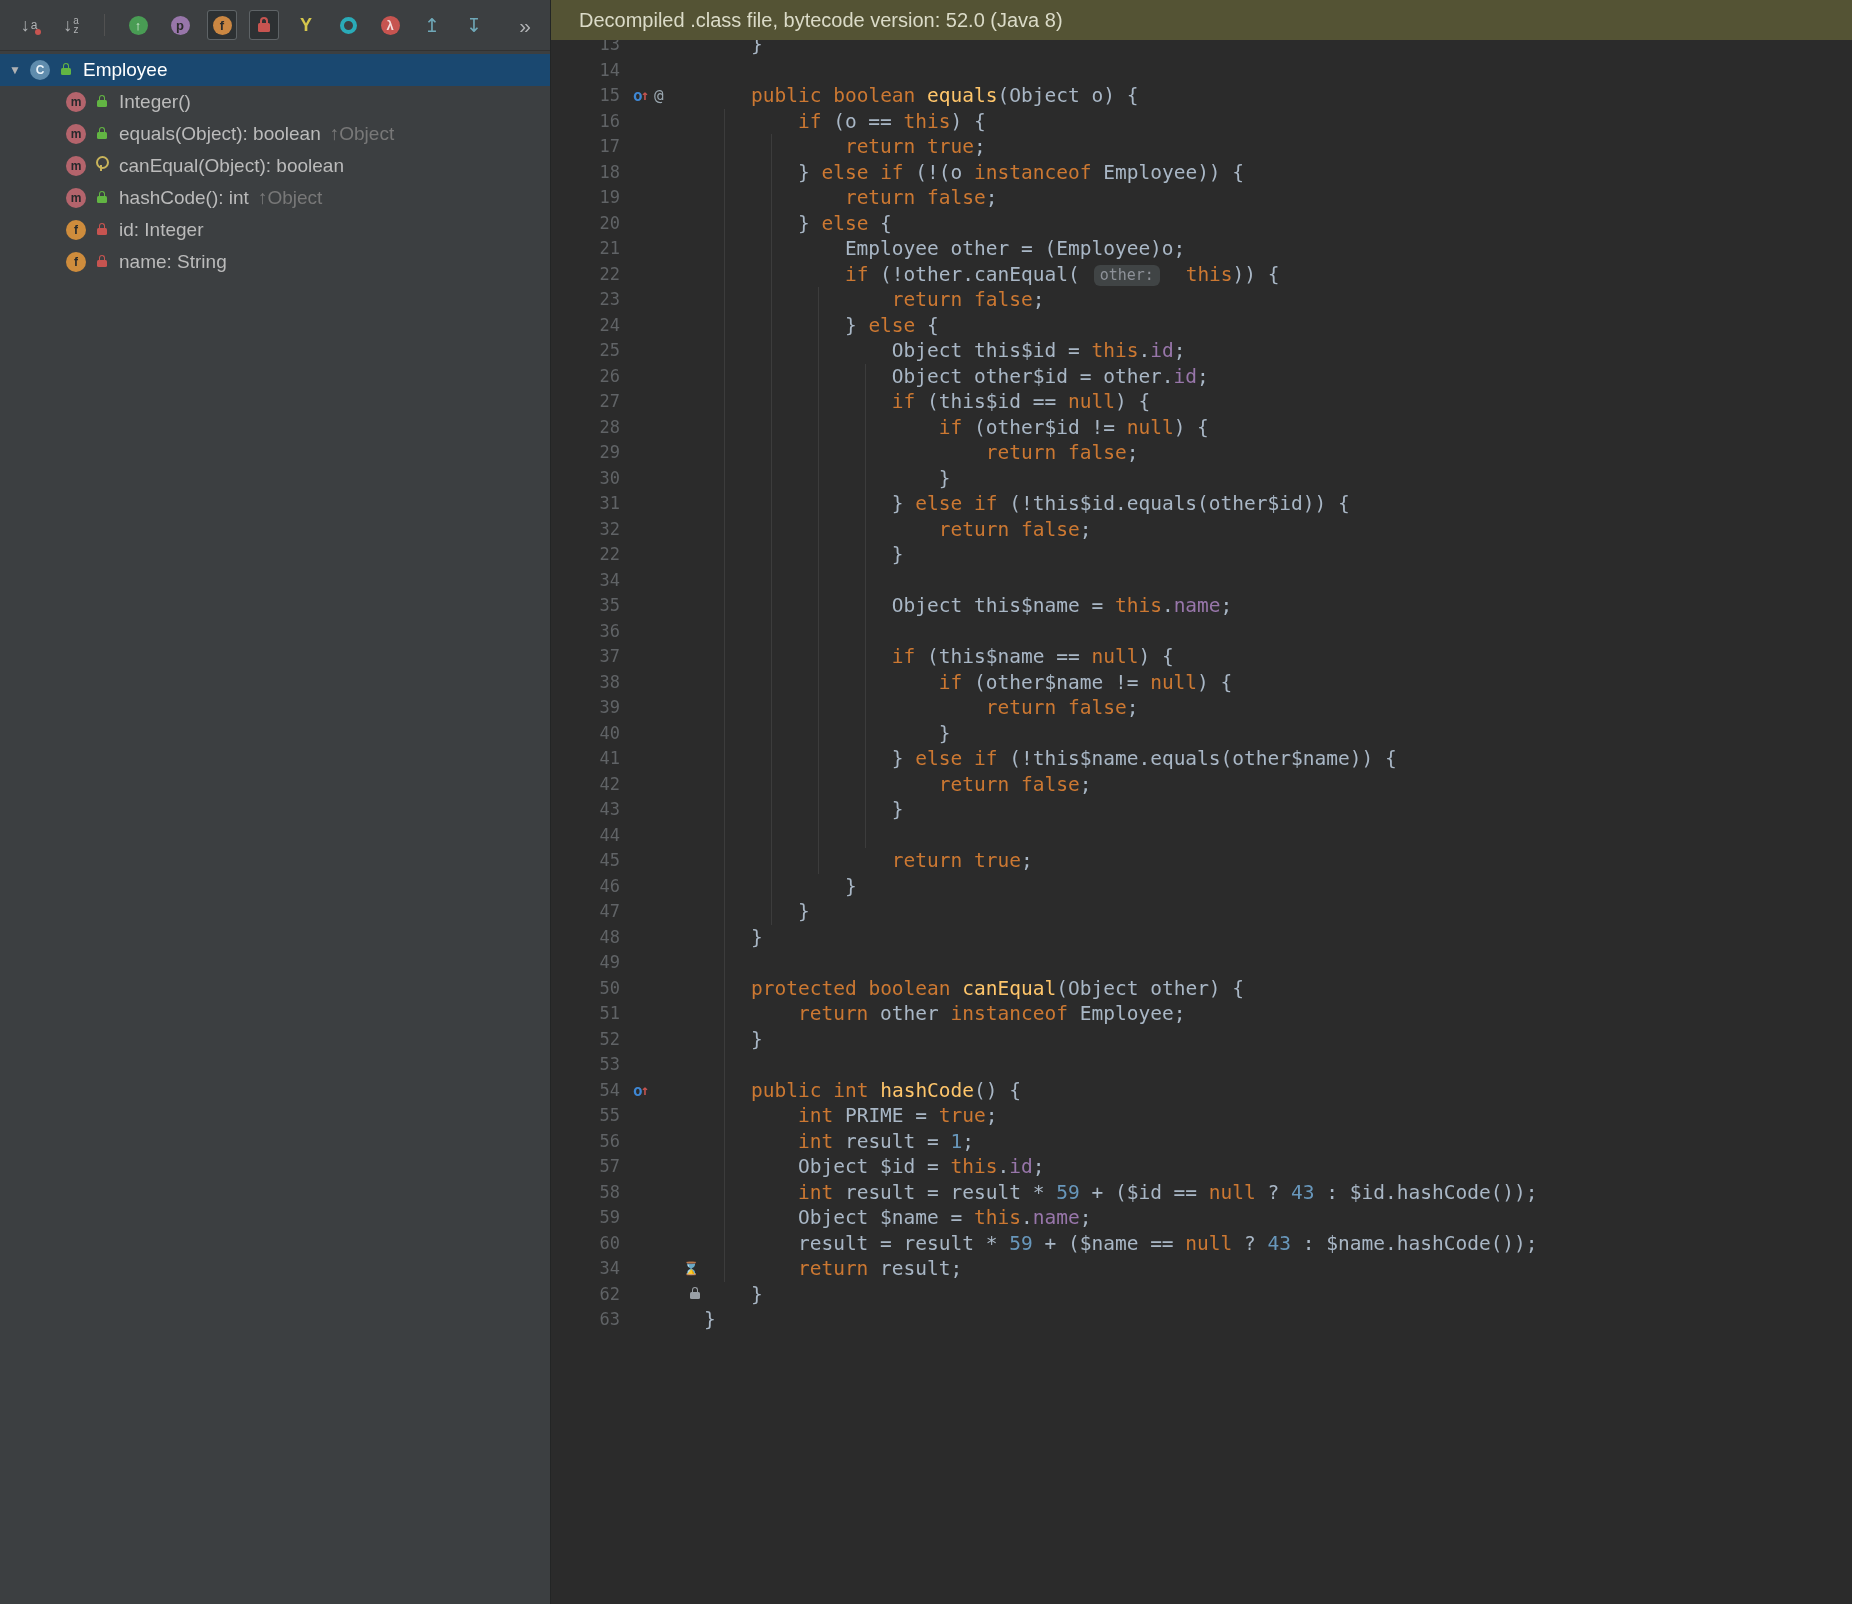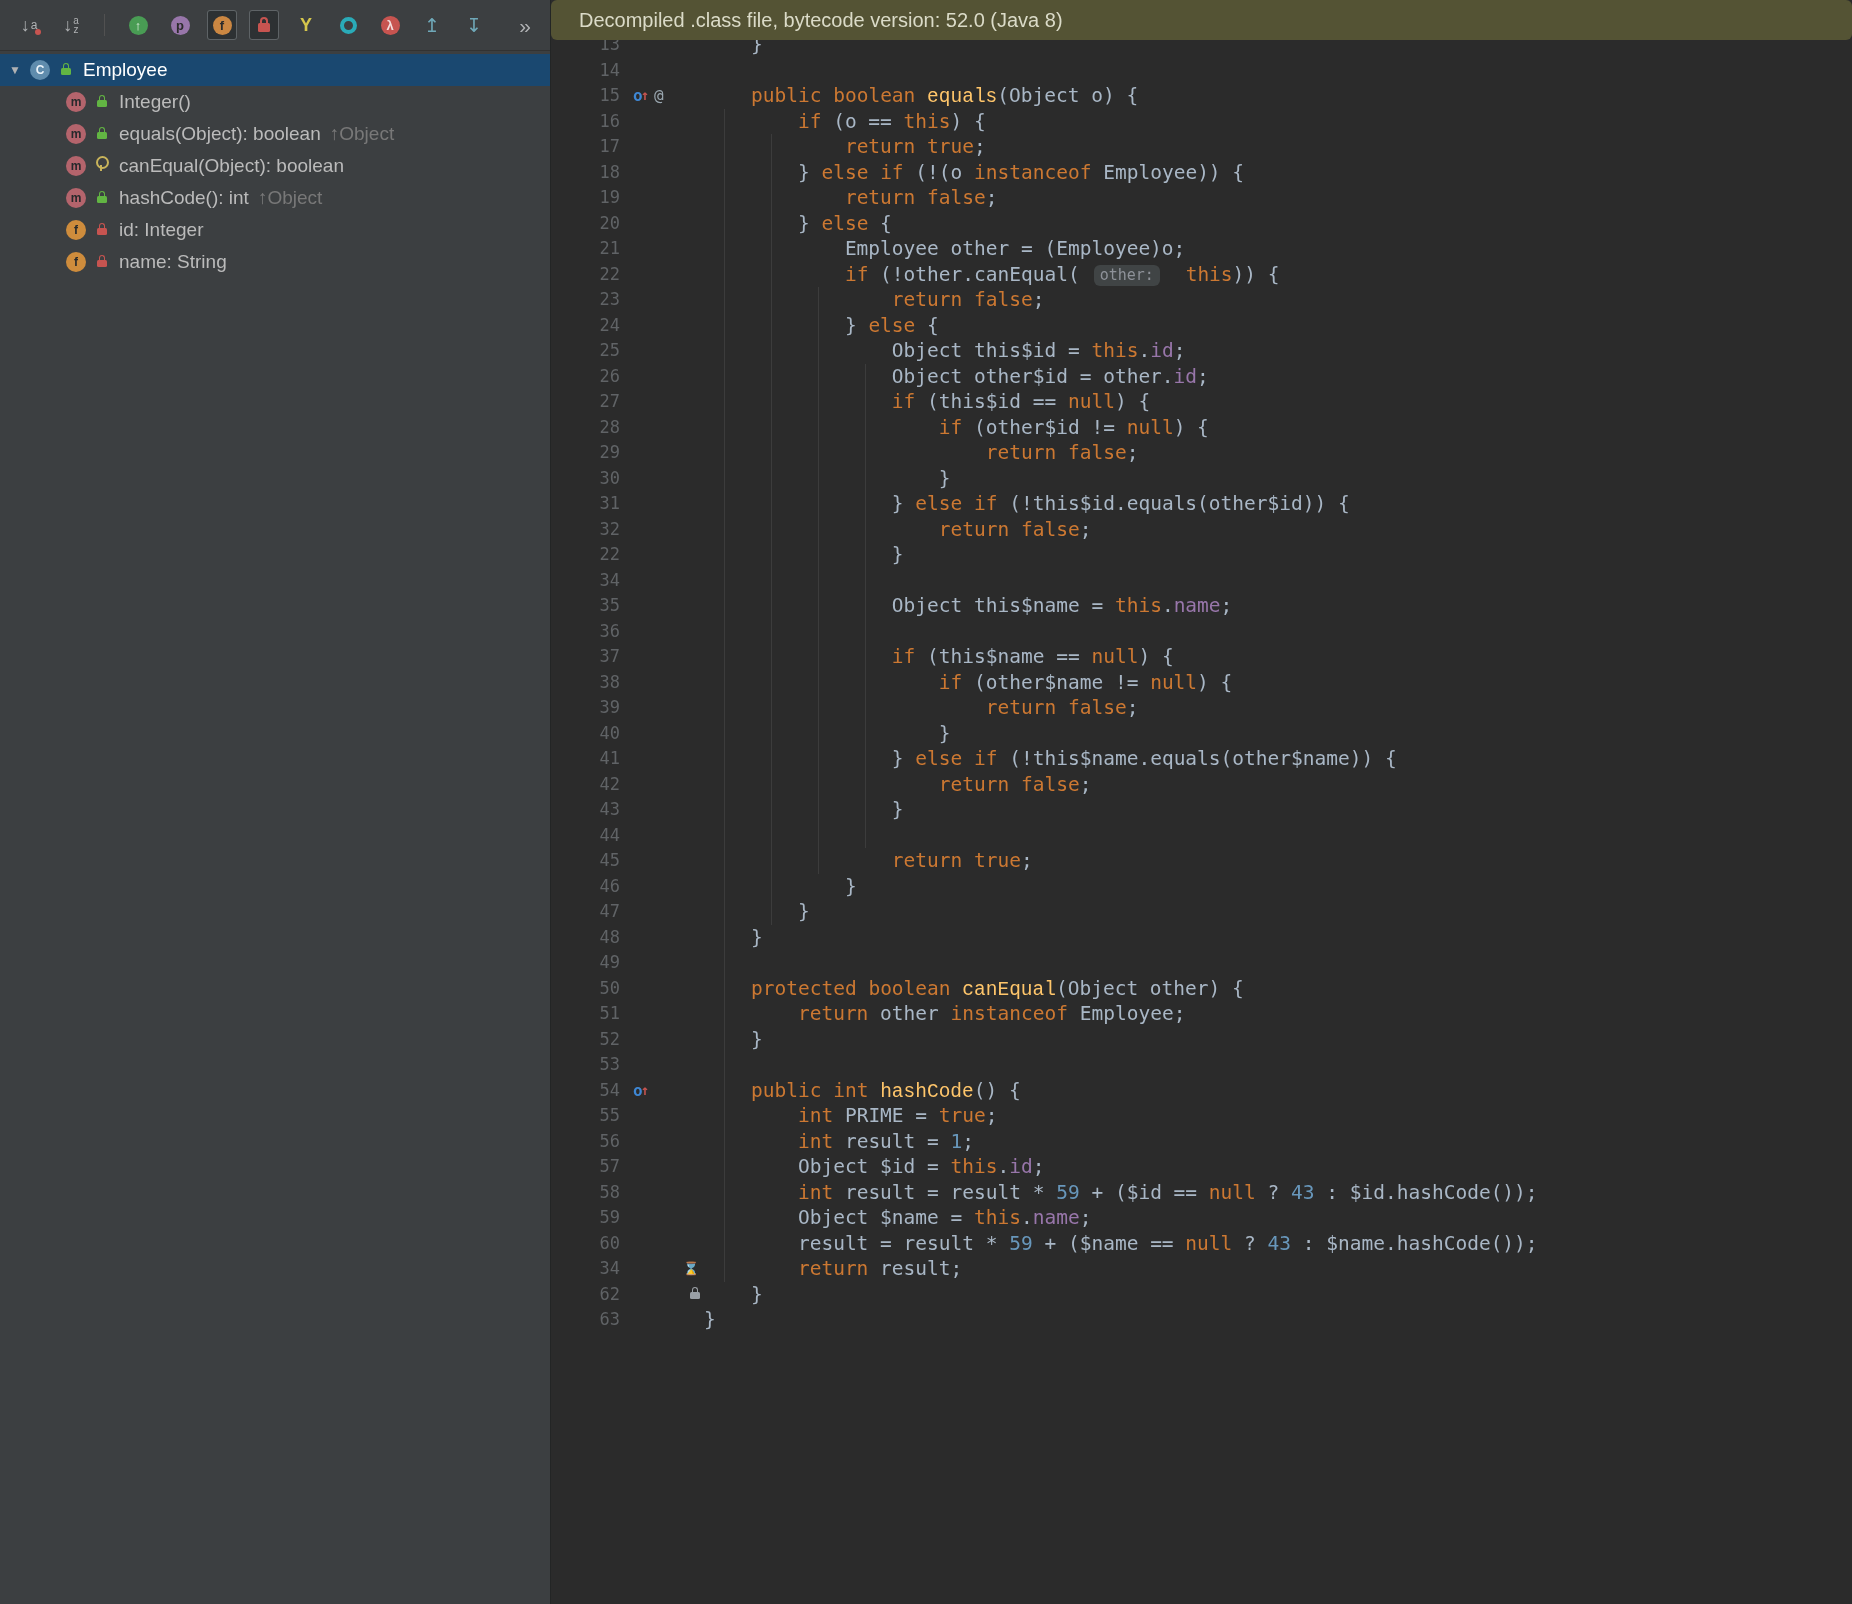--- a/index.html
+++ b/index.html
@@ -47,31 +47,31 @@
   .vlock::before{content:"";position:absolute;top:-5px;left:2px;width:6px;height:5px;border:1.5px solid currentColor;border-bottom:none;border-radius:3px 3px 0 0;box-sizing:border-box;}
   .vlock.green{background:#62B543;color:#62B543;}
   .vlock.red{background:#C75450;color:#C75450;}
   .vlock.gray{background:#9AA0A6;color:#9AA0A6;}
   .vkey{width:9px;height:9px;border:2px solid #C9B45B;border-radius:50%;display:inline-block;position:relative;margin-top:-8px;}
   .vkey::after{content:"";position:absolute;left:2px;top:7px;width:2px;height:6px;background:#C9B45B;}
   .tsuffix{color:#787878;margin-left:9px;}
 
   
   .editor{flex:1 1 auto;position:relative;background:var(--editor-bg,#2B2B2B);overflow:hidden;display:flex;flex-direction:column;}
-  .banner{flex:0 0 40px;height:40px;background:var(--banner-bg,#545334);color:#DBDBC8;font-size:20px;display:flex;align-items:center;padding-left:28px;position:relative;z-index:3;border-radius:6px;}
+  .banner{flex:0 0 40px;height:40px;background:var(--banner-bg,#545334);color:#DBDBC8;font-size:20px;display:flex;align-items:center;padding-left:28px;position:relative;z-index:3;}
   .code{position:relative;margin-top:-8px;z-index:1;font-family:"DejaVu Sans Mono",monospace;font-size:19.5px;line-height:25.5px;}
   .cl{display:flex;height:25.5px;position:relative;z-index:1;padding-left:32px;}
   .ln{flex:0 0 44px;text-align:right;padding-right:7px;box-sizing:border-box;color:var(--line-number,#606366);font-size:17px;line-height:25.5px;}
   .gut{flex:0 0 77px;display:flex;align-items:center;padding-left:6px;box-sizing:border-box;}
   .src{white-space:pre;}
   .tok-p{color:var(--plain-code,#A9B7C6);}
   .tok-k{color:var(--keyword,#CC7832);}
   .tok-n{color:var(--number,#6897BB);}
   .tok-f{color:var(--field-ref,#9876AA);}
-  .tok-d{color:var(--method-decl,#FFC66B);font-family:Liberation Mono, monospace;}
+  .tok-d{color:var(--method-decl,#FFC66B);}
   .tok-h{background:#404445;color:#8E9299;border-radius:6px;padding:0 6px;font-size:15px;line-height:21px;display:inline-block;margin:0 14px;vertical-align:1px;}
   .ovr{display:inline-flex;align-items:center;font-weight:bold;font-size:16px;color:#3E87D4;margin-right:5px;font-family:"DejaVu Sans Mono",monospace;background:none;border:none;padding:0;}
   .ovr i{font-style:normal;color:#C75450;font-size:14px;margin-left:-2px;}
   .ann{color:#9AA7B0;font-size:16px;}
   .gmark{margin-left:auto;margin-right:4px;color:#8C8C8C;font-size:13px;font-family:"DejaVu Sans",sans-serif;display:inline-flex;}
   .guide{position:absolute;width:1px;background:#3C3C3C;z-index:0;}
 </style>
 </head>
 <body>
 

